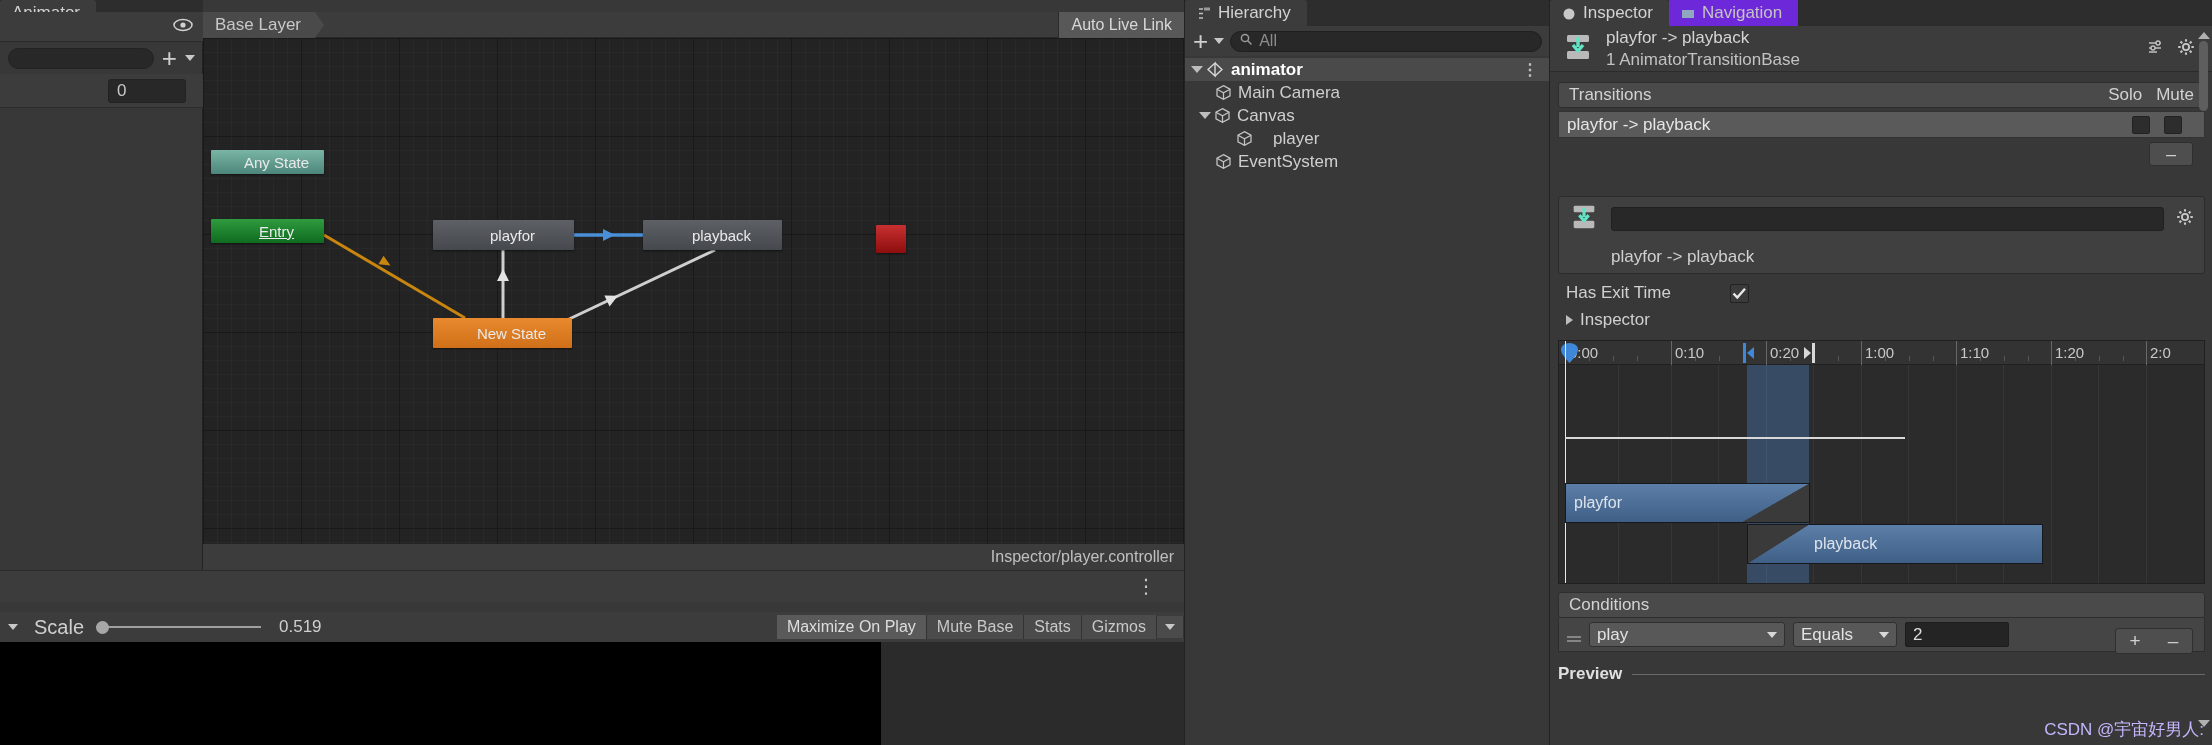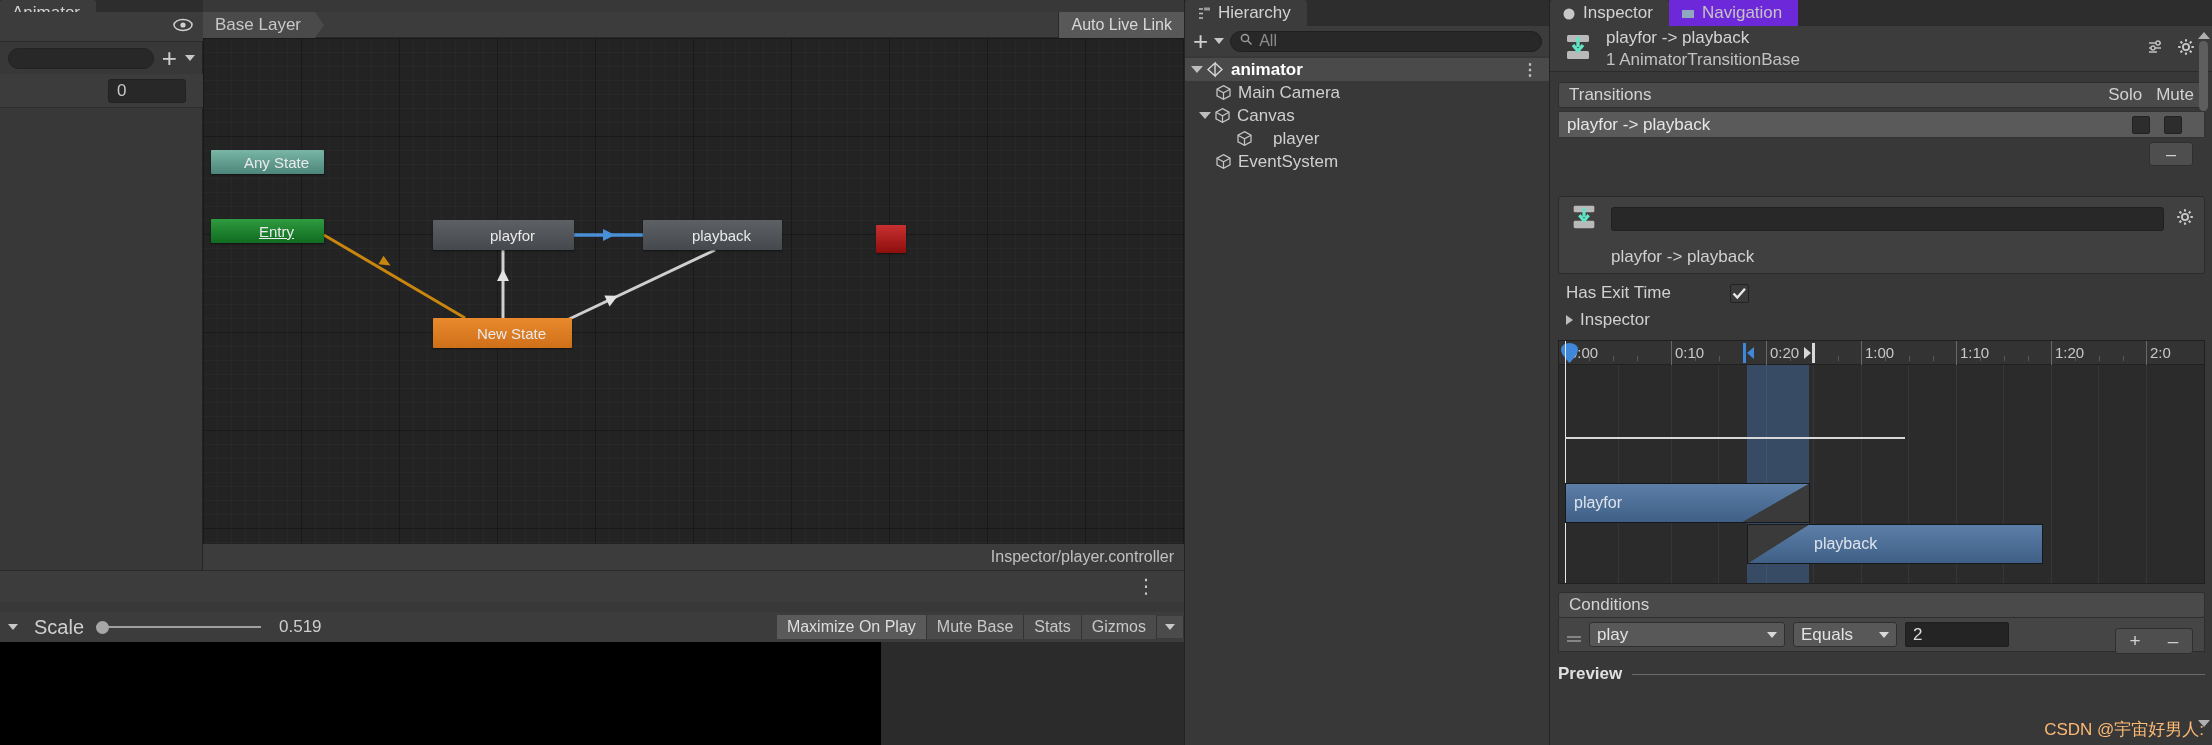--- a/index.html
+++ b/index.html
@@ -185,21 +185,21 @@
   .dd .caret { margin-left:auto; width:0;height:0;border-left:5px solid transparent;border-right:5px solid transparent;border-top:6px solid #d8d8d8; }
   #cond-param { width:196px; }
   #cond-op { width:104px; }
   #cond-val { width:104px; height:25px; background:#242424; border:1px solid #1d1d1d; border-radius:2px; display:flex; align-items:center; padding-left:7px; font-size:17px; color:#dcdcdc;}
   #cond-plusminus { position:absolute; right:12px; top:36px; width:78px; height:26px; background:#4e4e4e; border:1px solid #2f2f2f; border-radius:3px; display:flex; align-items:center; justify-content:space-around; color:#d0d0d0; font-size:19px;}
 
   #preview-bar { position:absolute; left:8px; top:660px; width:647px; height:28px; display:flex; align-items:center; gap:10px;}
   #preview-bar .lbl { font-size:17px; color:#e0e0e0; font-weight:bold; }
   #preview-rule { flex:1; height:1px; background:#6a6a6a; }
 
-  #watermark { position:absolute; right:8px; bottom:4px; font-size:17px; color:#fdba74; }
+  #watermark { position:absolute; right:8px; bottom:4px; font-size:17px; color:#c4b5fd; }
 
   
   #insp-scrollbar { position:absolute; right:2px; top:30px; width:13px; bottom:14px; }
   .sb-arrow-up { width:0;height:0;border-left:6px solid transparent;border-right:6px solid transparent;border-bottom:7px solid #b0b0b0; margin:2px auto;}
   .sb-arrow-dn { width:0;height:0;border-left:6px solid transparent;border-right:6px solid transparent;border-top:7px solid #b0b0b0; margin:2px auto;}
   #sb-thumb { width:9px; margin:0 auto; background:#5e5e5e; border-radius:5px; height:70px; }
 </style>
 </head>
 <body>
 

